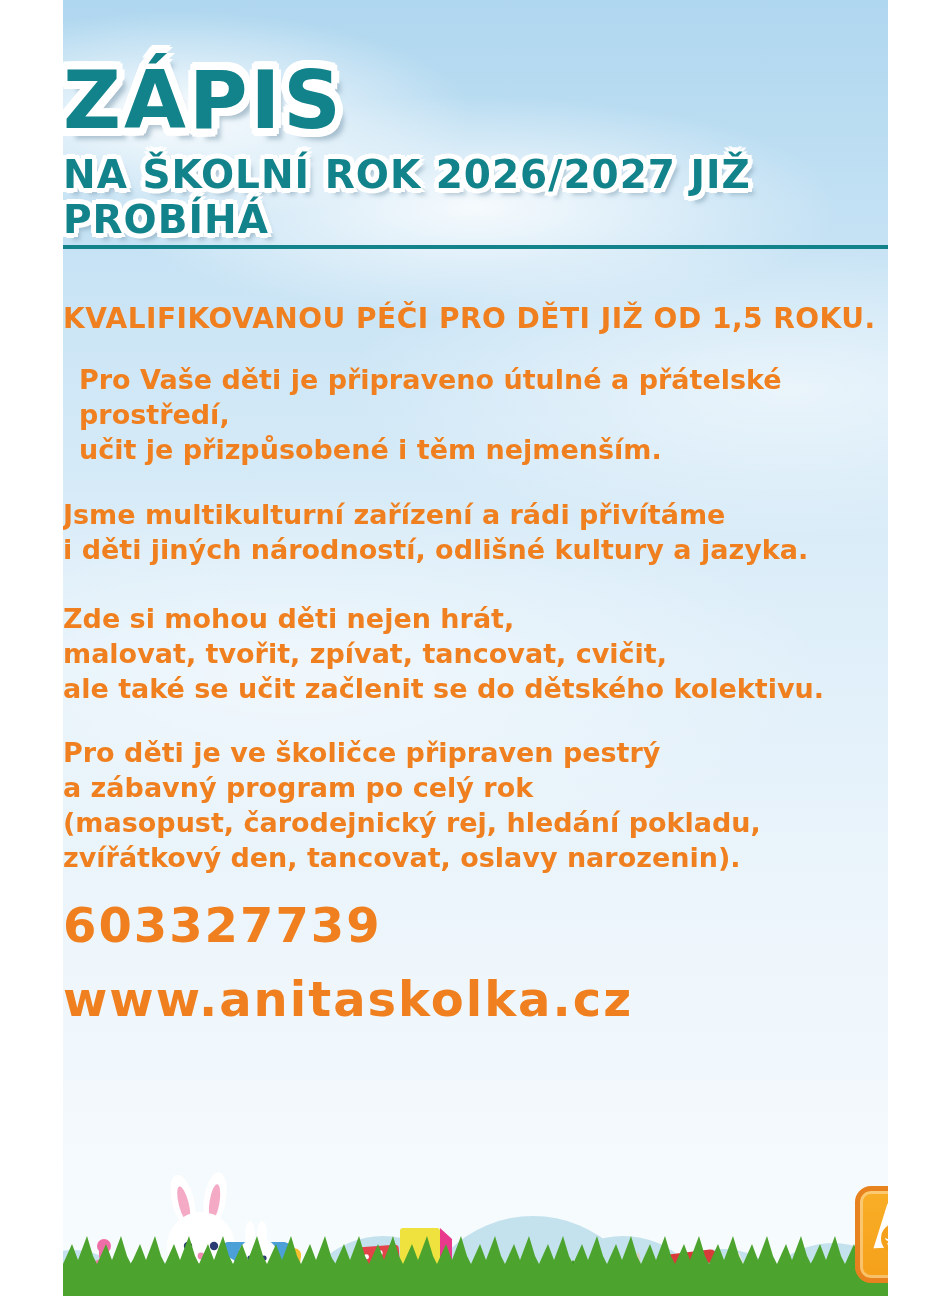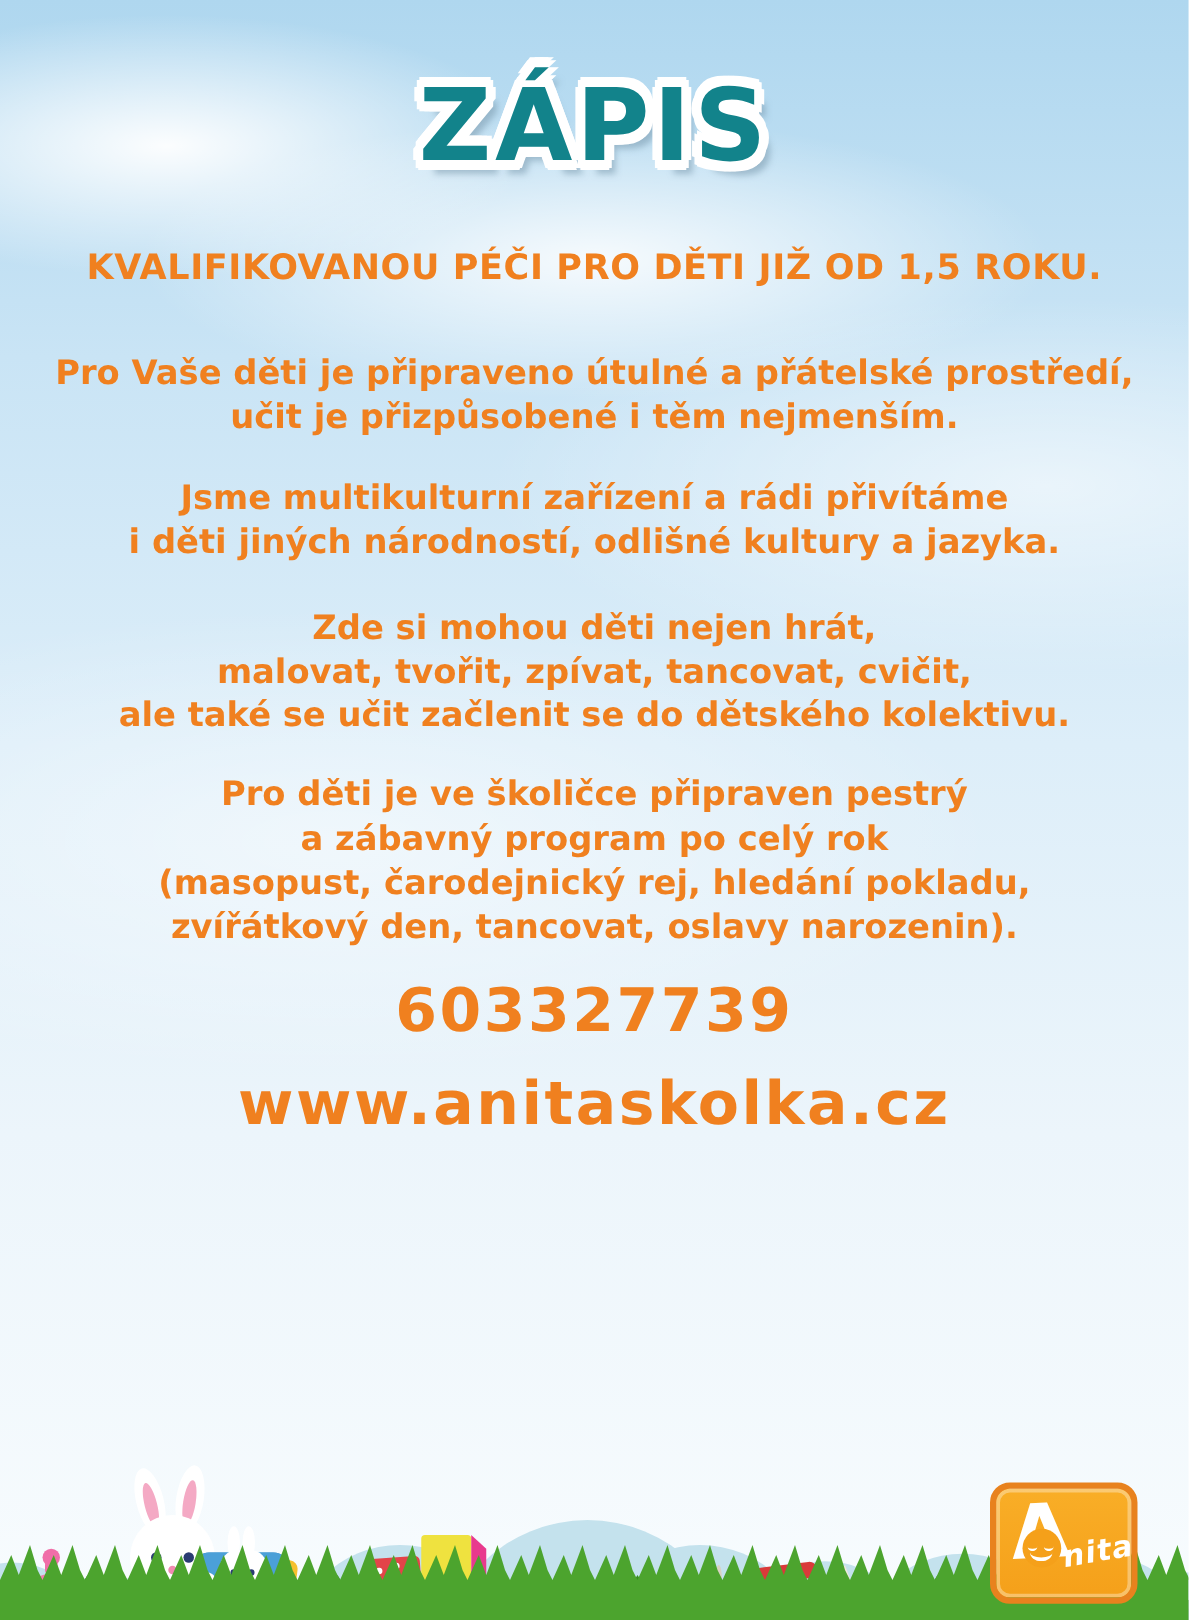--- a/index.html
+++ b/index.html
@@ -1,18 +1,17 @@
 <!DOCTYPE html>
 <html style="--teal: #12838B; --orange: #F0801F; --sky_top: #AFD7EF; --cloud_hill: #C4E2ED; --grass: #4CA42E; --grass_dark: #3A8D22; --bag_blue: #2F86C8; --bag_flap: #4BA0D8; --yellow: #F6C02F; --pink: #F27BAE; --magenta: #E8398D; --red: #E34449; --logo_bg: #F5A01A; --logo_border: #E8821E;"><head>
 <meta charset="utf-8">
 <style>
   html,body{margin:0;padding:0;background:#ffffff;font-family:"DejaVu Sans","Liberation Sans",sans-serif;}
   .poster{
-    position:relative;width:951px;height:1296px;margin:0 auto;overflow:hidden;
-    text-align:center;
+    position:relative;width:825px;height:1296px;margin:0 auto;overflow:hidden;
     background:
       radial-gradient(ellipse 420px 150px at 14% 9%, rgba(255,255,255,.95), rgba(255,255,255,0) 70%),
       radial-gradient(ellipse 520px 160px at 50% 16%, rgba(255,255,255,.85), rgba(255,255,255,0) 70%),
       radial-gradient(ellipse 620px 210px at 88% 30%, rgba(255,255,255,.55), rgba(255,255,255,0) 72%),
       radial-gradient(ellipse 740px 260px at 28% 52%, rgba(255,255,255,.5), rgba(255,255,255,0) 72%),
       linear-gradient(180deg, var(--sky_top,#AFD7EF) 0%, #C9E4F5 22%, #DDEEF9 46%, #ECF5FB 70%, #F8FCFE 100%);
   }
   .content{position:absolute;inset:0;padding-top:58px;}
   .title{
     margin:0;color:var(--teal,#12838B);font-size:80px;font-weight:800;letter-spacing:3px;line-height:1.08;
@@ -28,21 +27,21 @@
     padding-bottom:3px;border-bottom:4px solid var(--teal,#12838B);
     text-shadow:
       -4px -4px 0 #fff, 4px -4px 0 #fff, -4px 4px 0 #fff, 4px 4px 0 #fff,
       -5px 0 0 #fff, 5px 0 0 #fff, 0 -5px 0 #fff, 0 5px 0 #fff,
       6px 7px 4px rgba(120,152,172,.5);
   }
   .para{color:var(--orange,#F0801F);font-weight:700;font-size:27px;line-height:1.3;}
   .para.caps{font-size:28px;letter-spacing:.5px;line-height:1.3;}
   .mt-intro{margin-top:52px;}
   .mt-loc{margin-top:44px;}
-  .mt-env{margin-top:48px;}
+  .mt-env{margin-top:24px;padding-left:16px;}
   .mt-act{margin-top:34px;}
   .mt-multi{margin-top:30px;}
   .mt-prog{margin-top:28px;}
   .closing{margin-top:26px;color:var(--teal,#12838B);font-size:45px;font-weight:800;line-height:1.25;}
   .phone{margin-top:20px;color:var(--orange,#F0801F);font-size:48px;font-weight:800;letter-spacing:2px;line-height:1.25;}
   .website{margin-top:14px;color:var(--orange,#F0801F);font-size:48px;font-weight:800;letter-spacing:2px;line-height:1.25;}
   .footer-art{position:absolute;left:0;bottom:0;width:951px;height:150px;display:block;}
   
   .logo{
     position:absolute;left:792px;top:1186px;width:108px;height:87px;
@@ -61,20 +60,23 @@
     transform:rotate(-10deg);letter-spacing:1px;}
 </style>
 </head>
 <body>
 
 <div class="poster">
 
   <div class="content">
     <h1 class="title">ZÁPIS</h1>
 
+    <div class="subtitle-wrap">
+      <span class="subtitle">NA ŠKOLNÍ ROK 2026/2027 JIŽ PROBÍHÁ</span>
+    </div>
 
     <div class="para caps mt-intro">
       <div>KVALIFIKOVANOU PÉČI PRO DĚTI JIŽ OD 1,5 ROKU.</div>
     </div>
 
 
     <div class="para mt-env">
       <div>Pro Vaše děti je připraveno útulné a přátelské prostředí,</div>
       <div>učit je přizpůsobené i těm nejmenším.</div>
     </div>

